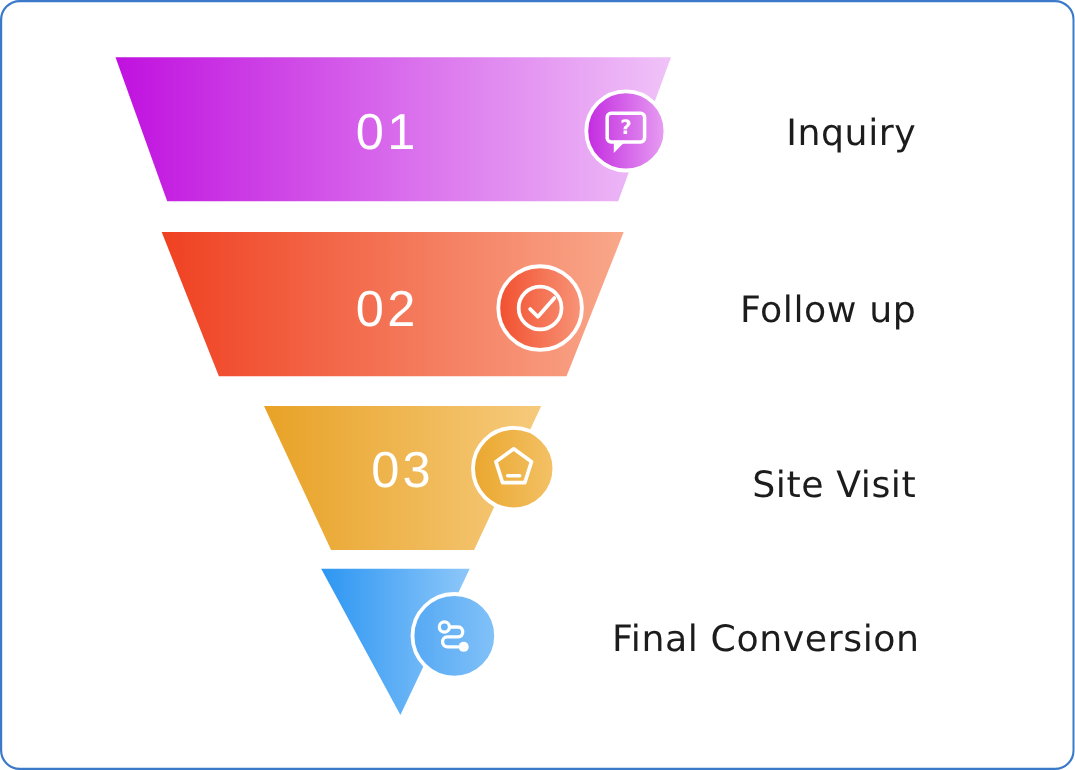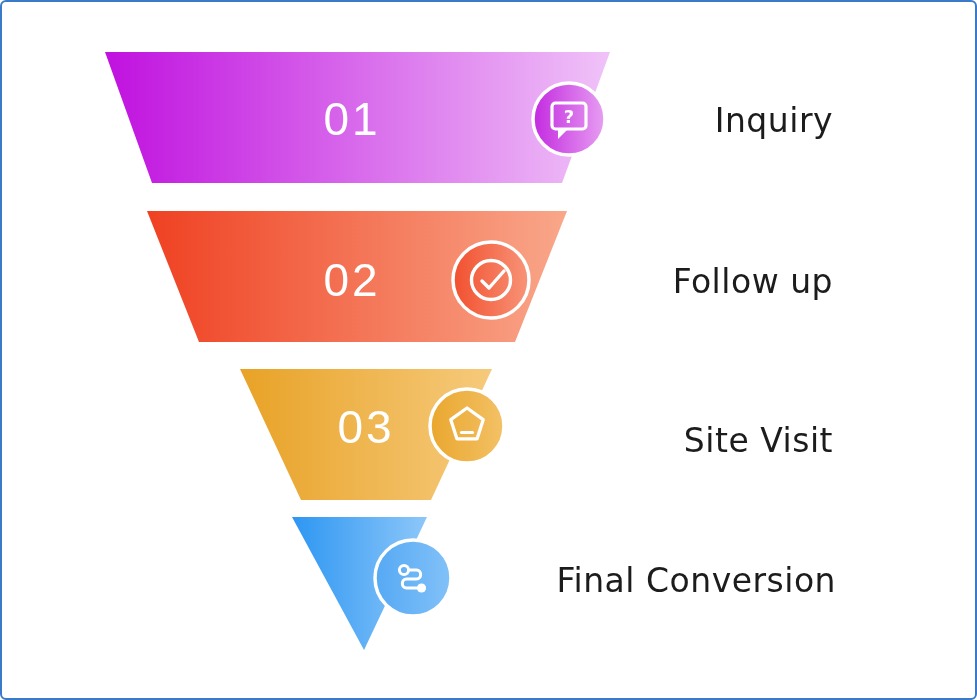--- a/index.html
+++ b/index.html
@@ -6,21 +6,21 @@
     margin: 0;
     padding: 0;
     background: #ffffff;
     font-family: "DejaVu Sans", "Liberation Sans", sans-serif;
   }
   .frame {
     position: relative;
     width: 973px;
     height: 696px;
     border: 2px solid #3a7ac9;
-    border-radius: 6px;
+    border-radius: 18px;
     background: #ffffff;
     overflow: hidden;
     text-align: right;
   }
   svg { display: block; }
   .stage-number {
     font-family: "Liberation Sans", "DejaVu Sans", sans-serif;
     font-size: 46px;
     font-weight: 400;
     letter-spacing: 3px;

